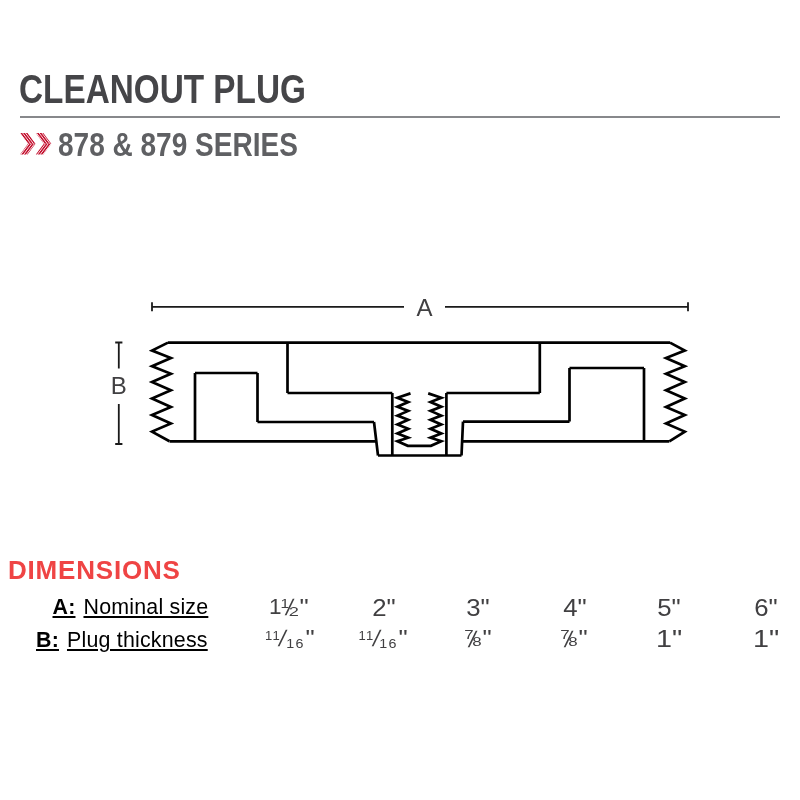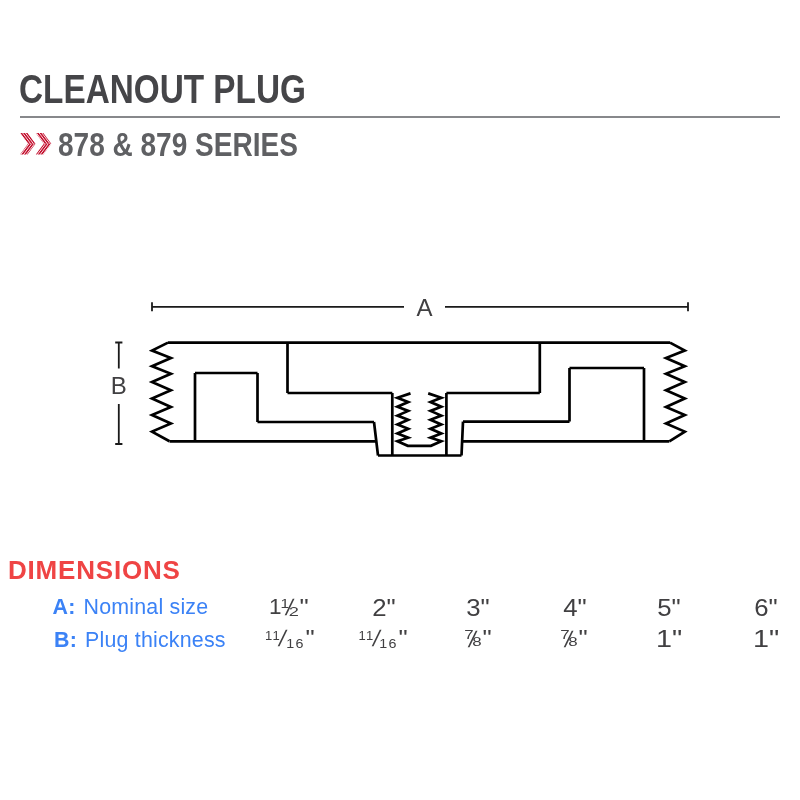--- a/index.html
+++ b/index.html
@@ -2,21 +2,21 @@
 <html><head>
 <meta charset="utf-8">
 <style>
   html,body{margin:0;padding:0;background:#fff;}
   body{width:800px;height:800px;position:relative;font-family:"Liberation Sans",sans-serif;overflow:hidden;}
   .abs{position:absolute;white-space:nowrap;line-height:1;}
   #title{left:18.6px;top:69px;font-size:40px;font-weight:bold;color:#454548;transform:scaleX(0.833);transform-origin:0 0;letter-spacing:0px;}
   #rule{left:20px;top:116.2px;width:760px;height:1.4px;background:#87888b;}
   #series{left:58.1px;top:127.1px;font-size:34px;font-weight:bold;color:#5f6063;transform:scaleX(0.824);transform-origin:0 0;}
   #dims{left:8px;top:556.5px;font-size:26px;font-weight:bold;color:#ef4444;letter-spacing:0.8px;}
-  .rowlab{font-size:21.4px;color:#3b82f6;letter-spacing:0.2px;}
+  .rowlab{font-size:21.4px;color:#000000;letter-spacing:0.2px;text-decoration:underline;}
   .rowlab b{font-weight:bold;}
   .val{font-size:23px;color:#414042;transform:translateX(-50%);}
   .in{display:inline-block;transform:scaleX(1.12);line-height:1;}
   .in2{display:inline-block;transform:scaleX(1.25);line-height:1;}
   .fc{position:absolute;transform:translateX(-50%);color:#414042;}
   .fc span{position:absolute;line-height:1;}
   .f13{font-size:13px;}
   .f135{font-size:13.5px;}
   .f22{font-size:22.5px;}
   .ls{letter-spacing:1.2px;}
@@ -61,21 +61,21 @@
       <path d="M392.3,393 V455.5 M446.4,393 V455.5"></path>
       <path d="M195,373 V441.3 M195,373 H257.5 M257.5,373 V422 M257.5,422 H374"></path>
       <path d="M644,368 V441.3 M569.5,368 H644 M569.5,368 V421.6 M463,421.6 H569.5"></path>
       <path d="M374,422 L378,455.5 M463,421.6 L461.5,455.5 M378,455.5 H461.5"></path>
       <path d="M410.5,393.4 L397.4,397.8 L408.2,402 L397.4,406.7 L408.2,410.9 L397.4,415.6 L408.2,419.8 L397.4,424.5 L408.2,428.8 L397.4,433.4 L408.2,437.7 L397.4,441.2 L407.8,445.8 L430.9,445.8 L441.3,441.2 L430.5,437.7 L441.3,433.4 L430.5,428.8 L441.3,424.5 L430.5,419.8 L441.3,415.6 L430.5,410.9 L441.3,406.7 L430.5,402 L441.3,397.8 L428.2,393.4"></path>
     </g>
   </svg>
   <div class="abs" id="series">878 &amp; 879 SERIES</div>
   <div class="abs" id="dims">DIMENSIONS</div>
   <div class="abs rowlab" style="left:52.5px;top:597.4px;"><b>A:</b><span style="margin-left:8px">Nominal size</span></div>
-  <div class="abs rowlab" style="left:54px;top:630.2px;text-align:right;"><b>B:</b><span style="margin-left:8px">Plug thickness</span></div>
+  <div class="abs rowlab" style="left:36px;top:630.2px;text-align:right;"><b>B:</b><span style="margin-left:8px">Plug thickness</span></div>
   <div class="fc" style="left:289px;top:597px;width:37.8px;height:19px;">
     <span class="f22" style="left:-1px;top:-1.1px;">1</span>
     <span class="f13" style="left:10.6px;top:-0.1px;transform:scaleX(1.2);">1</span>
     <span class="f22" style="left:15.8px;top:0.3px;transform:skewX(-12deg);">/</span>
     <span class="f135" style="left:19.7px;top:7.7px;transform:scaleX(1.35);">2</span>
     <span class="f22" style="left:30px;top:-1.4px;transform:scaleX(1.15);">"</span>
   </div>
   <div class="abs val" style="left:383.5px;top:596.6px;"><span class="in">2"</span></div>
   <div class="abs val" style="left:478.3px;top:596.6px;"><span class="in">3"</span></div>
   <div class="abs val" style="left:574.5px;top:596.6px;"><span class="in">4"</span></div>

